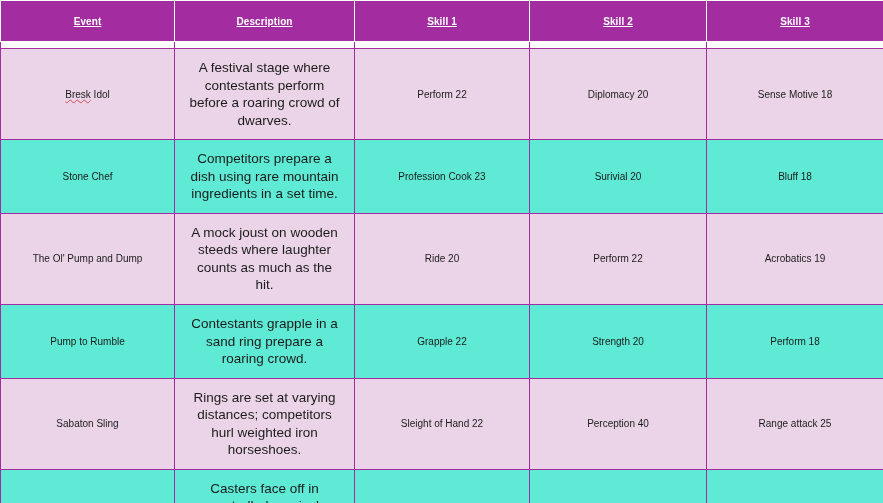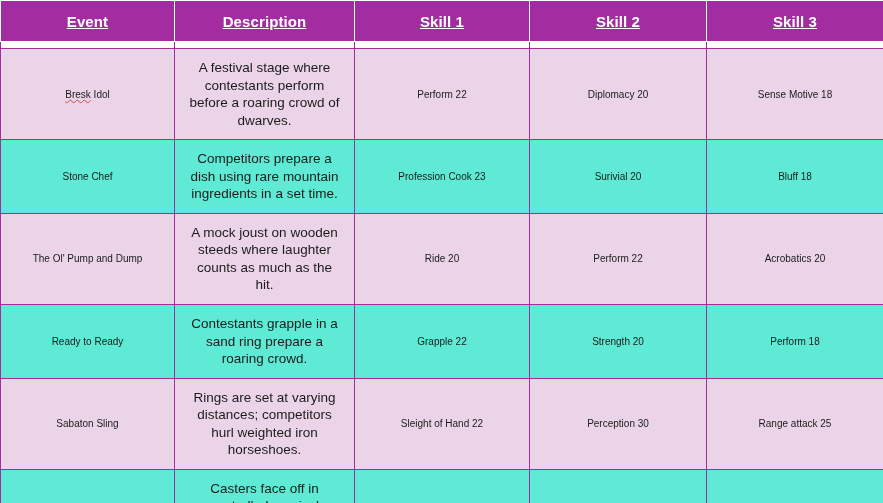--- a/index.html
+++ b/index.html
@@ -24,21 +24,21 @@
   }
   table.events col.c0 { width: 174px; }
   table.events col.c1 { width: 180px; }
   table.events col.c2 { width: 175px; }
   table.events col.c3 { width: 177px; }
   table.events col.c4 { width: 177px; }
 
   thead th {
     background: #A32CA0;
     color: #ffffff;
-    font-size: 15px;
+    font-size: 10px;
     font-weight: bold;
     text-align: center;
     text-decoration: underline;
     padding: 10px 20px;
     border: 1px solid #ffffff;
     height: 20px;
     letter-spacing: 0.1px;
   }
   tbody td {
     border: 1px solid #A32CA0;
@@ -120,36 +120,36 @@
         <td>Profession Cook 23</td>
         <td>Surivial 20</td>
         <td>Bluff 18</td>
       </tr>
 
       <tr class="shade">
         <td>The Ol' Pump and Dump</td>
         <td class="desc">A mock joust on wooden steeds where laughter counts as much as the hit.</td>
         <td>Ride 20</td>
         <td>Perform 22</td>
-        <td>Acrobatics 20</td>
+        <td>Acrobatics 19</td>
       </tr>
 
       <tr class="plain">
-        <td>Ready to Ready</td>
+        <td>Pump to Rumble</td>
         <td class="desc">Contestants grapple in a sand ring prepare a roaring crowd.</td>
         <td>Grapple 22</td>
         <td>Strength 20</td>
         <td>Perform 18</td>
       </tr>
 
       <tr class="shade">
         <td>Sabaton Sling</td>
         <td class="desc">Rings are set at varying distances; competitors hurl weighted iron horseshoes.</td>
         <td>Sleight of Hand 22</td>
-        <td>Perception 30</td>
+        <td>Perception 40</td>
         <td>Range attack 25</td>
       </tr>
 
       <tr class="plain">
         <td>Expecto Thewhatnow?</td>
         <td class="desc">Casters face off in controlled magical exchanges, testing precision more than lethality.</td>
         <td>Spellcraft 23</td>
         <td>Concentation  22</td>
         <td>Knowledge Arcana 22</td>
       </tr>

